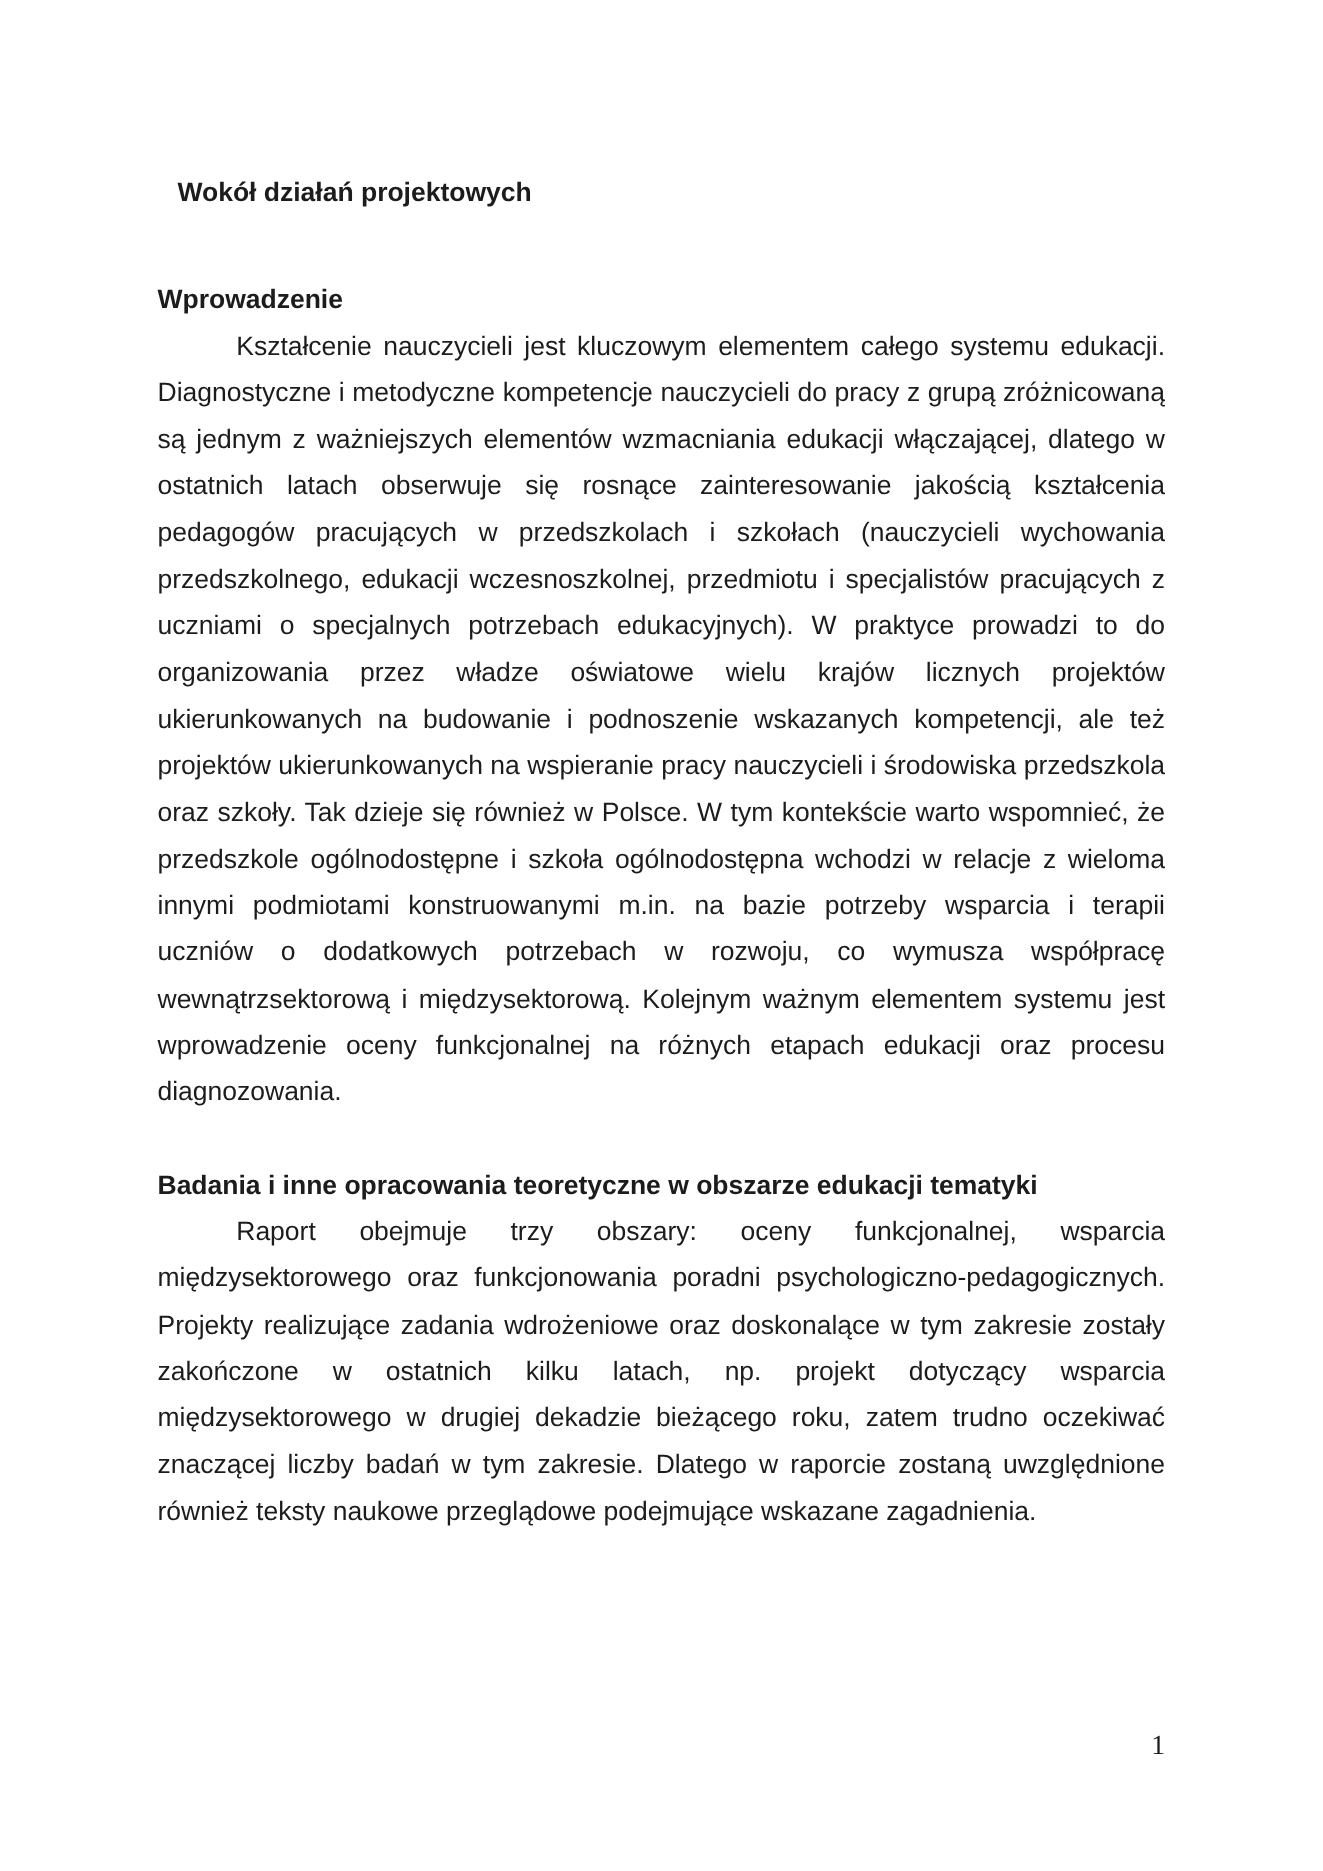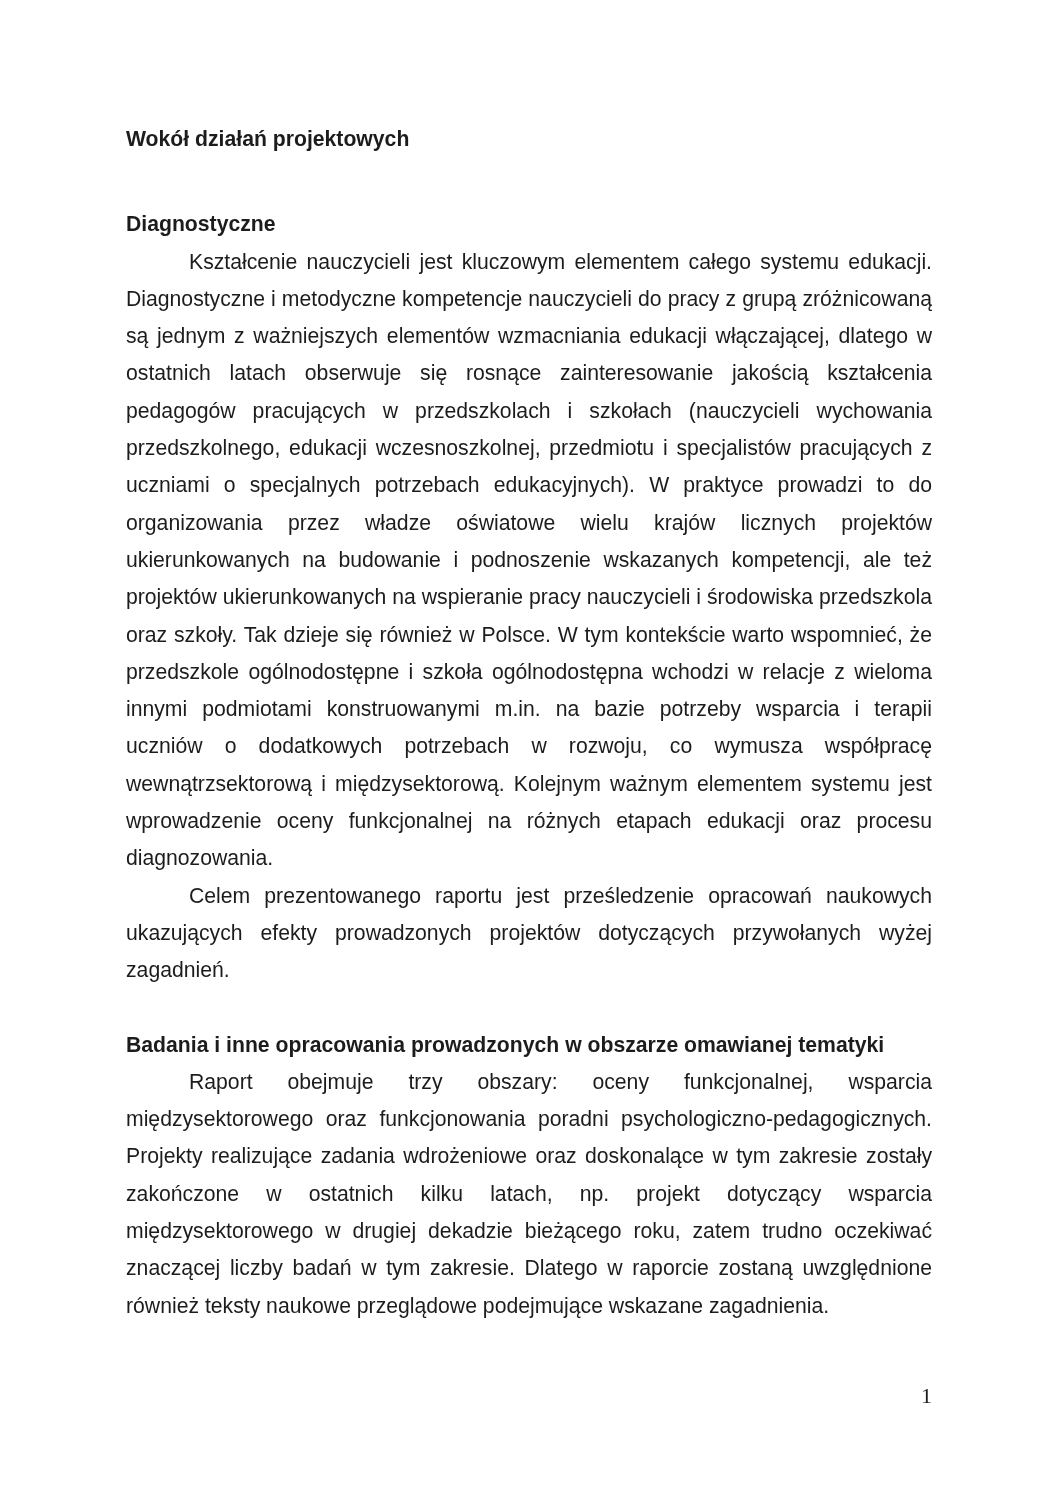--- a/index.html
+++ b/index.html
@@ -22,21 +22,21 @@
   }
   .content {
     position: absolute;
     left: 126px;
     top: 120px;
     width: 806px;
   }
   .doc-title {
     font-size: 21.2px;
     font-weight: bold;
-    margin: 0;
+    margin: 16px;
     line-height: 37.3px;
     text-align: left;
   }
   .section-heading {
     font-size: 21.2px;
     font-weight: bold;
     margin: 0;
     line-height: 37.3px;
     text-align: left;
   }
@@ -63,27 +63,26 @@
   }
 </style>
 </head>
 <body>
 
 <div class="page">
   <div class="content">
 
     <h1 class="doc-title">Wokół działań projektowych</h1>
 
-    <h2 class="section-heading heading-intro">Diagnostyczne</h2>
+    <h2 class="section-heading heading-intro">Wprowadzenie</h2>
 
     <p class="body-para">Kształcenie nauczycieli jest kluczowym elementem całego systemu edukacji. Diagnostyczne i metodyczne kompetencje nauczycieli do pracy z grupą zróżnicowaną są jednym z ważniejszych elementów wzmacniania edukacji włączającej, dlatego w ostatnich latach obserwuje się rosnące zainteresowanie jakością kształcenia pedagogów pracujących w przedszkolach i szkołach (nauczycieli wychowania przedszkolnego, edukacji wczesnoszkolnej, przedmiotu i specjalistów pracujących z uczniami o specjalnych potrzebach edukacyjnych). W praktyce prowadzi to do organizowania przez władze oświatowe wielu krajów licznych projektów ukierunkowanych na budowanie i podnoszenie  wskazanych kompetencji, ale też projektów ukierunkowanych na wspieranie pracy nauczycieli i środowiska przedszkola oraz szkoły. Tak dzieje się również w Polsce. W tym kontekście warto wspomnieć, że przedszkole ogólnodostępne i szkoła ogólnodostępna wchodzi w relacje z wieloma innymi podmiotami konstruowanymi m.in. na bazie potrzeby wsparcia i terapii uczniów o dodatkowych potrzebach w rozwoju, co wymusza współpracę wewnątrzsektorową i międzysektorową. Kolejnym ważnym elementem systemu jest wprowadzenie oceny funkcjonalnej na różnych etapach edukacji oraz procesu diagnozowania.</p>
 
-    <p class="body-para">Celem prezentowanego raportu jest prześledzenie opracowań naukowych ukazujących efekty prowadzonych projektów dotyczących przywołanych wyżej zagadnień.</p>
 
-    <h2 class="section-heading heading-badania">Badania i inne opracowania prowadzonych w obszarze omawianej tematyki</h2>
+    <h2 class="section-heading heading-badania">Badania i inne opracowania teoretyczne w obszarze edukacji tematyki</h2>
 
     <p class="body-para">Raport obejmuje trzy obszary: oceny funkcjonalnej, wsparcia międzysektorowego oraz funkcjonowania poradni psychologiczno-pedagogicznych. Projekty realizujące zadania wdrożeniowe oraz doskonalące w tym zakresie zostały zakończone w ostatnich kilku latach, np. projekt dotyczący wsparcia międzysektorowego w drugiej dekadzie bieżącego roku, zatem trudno oczekiwać znaczącej liczby badań w tym zakresie. Dlatego w raporcie zostaną uwzględnione również teksty naukowe przeglądowe podejmujące wskazane zagadnienia.</p>
 
 
   </div>
 
   <div class="page-number">1</div>
 </div>
 
 </body></html>

